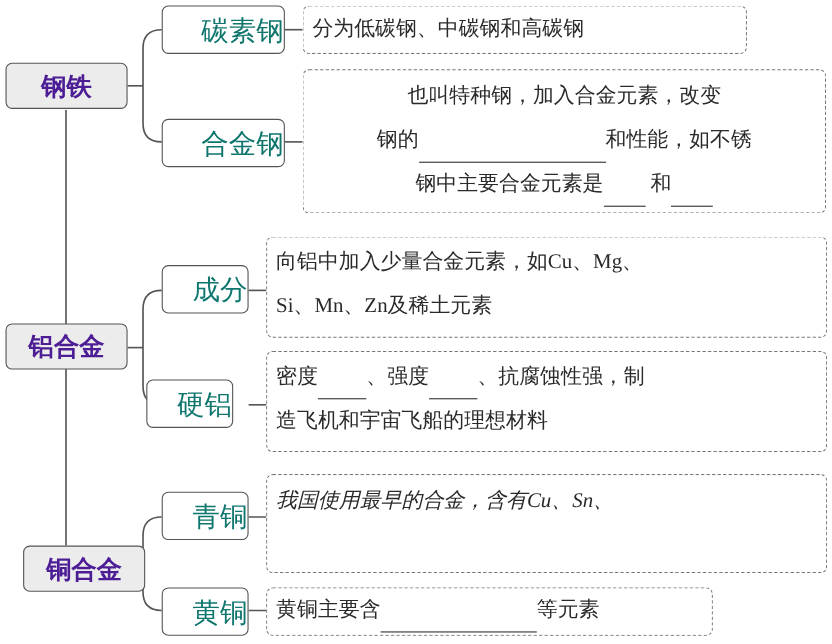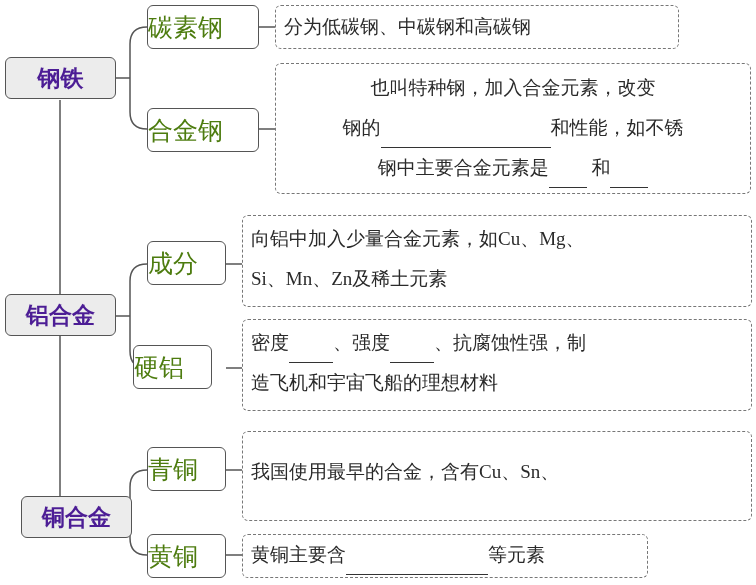--- a/index.html
+++ b/index.html
@@ -3,21 +3,21 @@
 <meta charset="utf-8">
 <style>
   html, body { margin:0; padding:0; background:#ffffff; }
   body { width:756px; height:585px; position:relative; overflow:hidden;
          font-family:"Liberation Serif","DejaVu Serif",serif; color:#2a2a2a; }
   svg.lines { position:absolute; left:0; top:0; width:756px; height:585px; }
   .root { position:absolute; background:#ececec; border:1.5px solid #555; border-radius:6px;
           font-family:"DejaVu Sans","Liberation Sans",sans-serif; font-size:23px; font-weight:bold;
           color:#4c1d95; display:flex; align-items:center; justify-content:center; box-sizing:border-box; }
   .sub { position:absolute; background:#fff; border:1.5px solid #555; border-radius:6px;
-         font-size:25px; display:flex; align-items:center; justify-content:flex-start; box-sizing:border-box; color:#4d7c0f; }
+         font-size:25px; display:flex; align-items:center; justify-content:flex-end; box-sizing:border-box; color:#0f766e; }
   .desc { position:absolute; border:1.5px dashed #777; border-radius:6px; box-sizing:border-box;
           font-size:19px; line-height:40px; padding:0 8px; color:#2a2a2a; }
   .blank { display:inline-block; border-bottom:1.5px solid #333; height:30px; vertical-align:bottom; }
 </style>
 </head>
 <body>
 
 <svg class="lines">
   <g stroke="#555" stroke-width="1.5" fill="none">
 
@@ -83,19 +83,19 @@
 <div class="desc" style="left:242px;top:215px;width:510px;height:92px;padding-top:3px;">
   <div>向铝中加入少量合金元素，如Cu、Mg、</div>
   <div>Si、Mn、Zn及稀土元素</div>
 </div>
 
 <div class="desc" style="left:242px;top:319px;width:510px;height:92px;padding-top:3px;">
   <div><span>密度</span><span class="blank" style="width:44px;"></span><span>、强度</span><span class="blank" style="width:44px;"></span><span>、抗腐蚀性强，制</span></div>
   <div>造飞机和宇宙飞船的理想材料</div>
 </div>
 
-<div class="desc" style="left:242px;top:431px;width:510px;height:90px;padding-top:20px;">
+<div class="desc" style="left:242px;top:431px;width:510px;height:90px;padding-top:4px;font-style:italic;">
   <div>我国使用最早的合金，含有Cu、Sn、</div>
 </div>
 
 <div class="desc" style="left:242px;top:534px;width:406px;height:44px;line-height:40px;">
   <span>黄铜主要含</span><span class="blank" style="width:142px;"></span><span>等元素</span>
 </div>
 
 </body></html>

